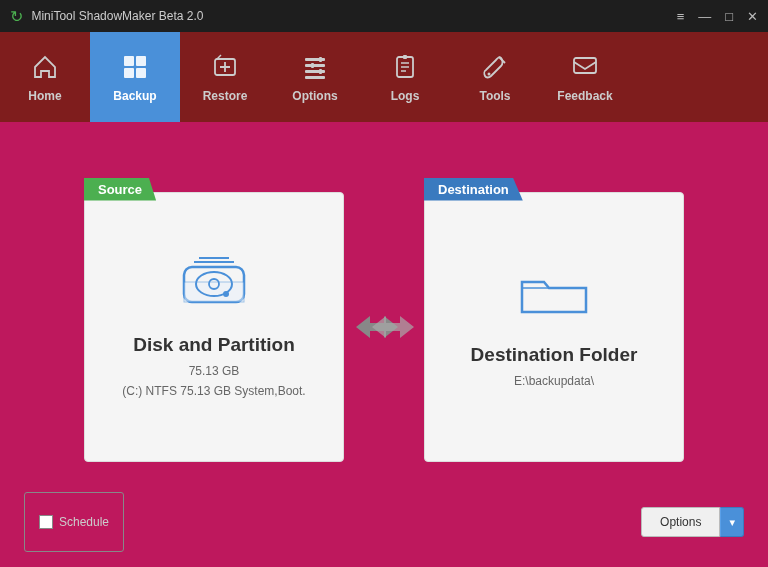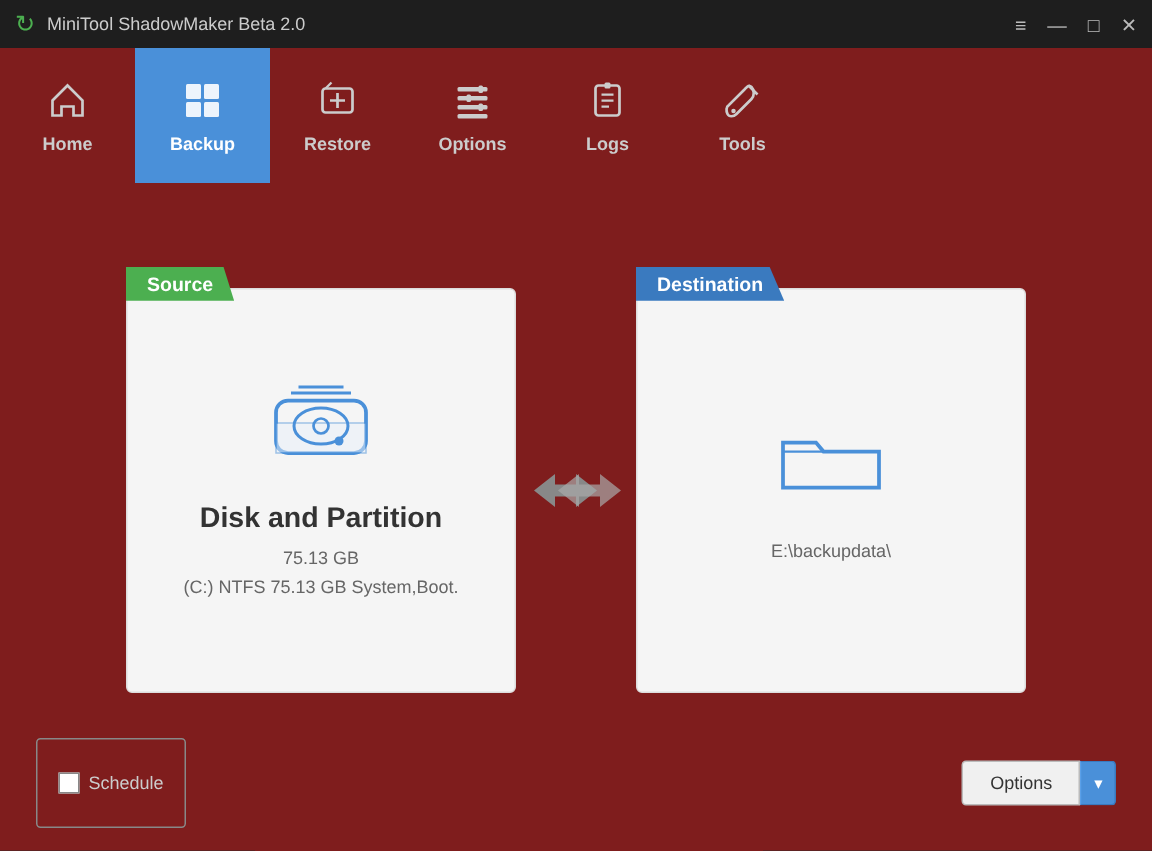--- a/index.html
+++ b/index.html
@@ -66,21 +66,21 @@
       width: 32px;
       height: 32px;
       display: flex;
       align-items: center;
       justify-content: center;
       font-size: 24px;
     }
 
     
     #content {
-      background: #7f1d1d;
+      background: #be185d;
       height: calc(567px - 32px - 90px);
       padding: 20px;
       display: flex;
       flex-direction: column;
     }
 
     
     #cards-area {
       flex: 1;
       display: flex;
@@ -296,20 +296,29 @@
     <div class="nav-icon">
       <svg width="28" height="28" viewBox="0 0 28 28" fill="none">
         <path d="M20 5 C22 7 22 11 20 13L10 23C8 25 5 25 4 23C3 21 3 18 5 17L15 7C17 5 18 3 20 5Z" stroke="#ccc" stroke-width="1.8" fill="none"></path>
         <circle cx="8" cy="21" r="1.5" fill="#ccc"></circle>
         <path d="M18 4 L24 10" stroke="#ccc" stroke-width="1.8"></path>
       </svg>
     </div>
     <span>Tools</span>
   </div>
 
+  <div class="nav-item">
+    <div class="nav-icon">
+      <svg width="28" height="28" viewBox="0 0 28 28" fill="none">
+        <rect x="3" y="5" width="22" height="15" rx="2" stroke="#ccc" stroke-width="1.8" fill="none"></rect>
+        <path d="M3 9l11 7 11-7" stroke="#ccc" stroke-width="1.8"></path>
+      </svg>
+    </div>
+    <span>Feedback</span>
+  </div>
 </div>
 
 <div id="content">
   <div id="cards-area">
 
     <div class="card-wrapper">
       <div class="card-label">Source</div>
       <div class="card">
         <div class="card-icon-area">
           <svg width="80" height="60" viewBox="0 0 80 60" fill="none">
@@ -339,20 +348,21 @@
     <div class="card-wrapper">
       <div class="card-label destination">Destination</div>
       <div class="card">
         <div class="card-icon-area">
           <svg width="80" height="60" viewBox="0 0 80 60" fill="none">
 
             <path d="M8 20 L8 50 L72 50 L72 26 L35 26 L30 20 Z" stroke="#4a90d9" stroke-width="2.5" fill="none"></path>
             <path d="M8 26 L72 26" stroke="#4a90d9" stroke-width="1.5"></path>
           </svg>
         </div>
+        <div class="card-title">Destination Folder</div>
         <div class="card-sub">E:\backupdata\</div>
       </div>
     </div>
 
   </div>
 
   <div id="bottom-bar">
     <button class="schedule-btn">
       <span class="schedule-checkbox"></span>
       <span>Schedule</span>

